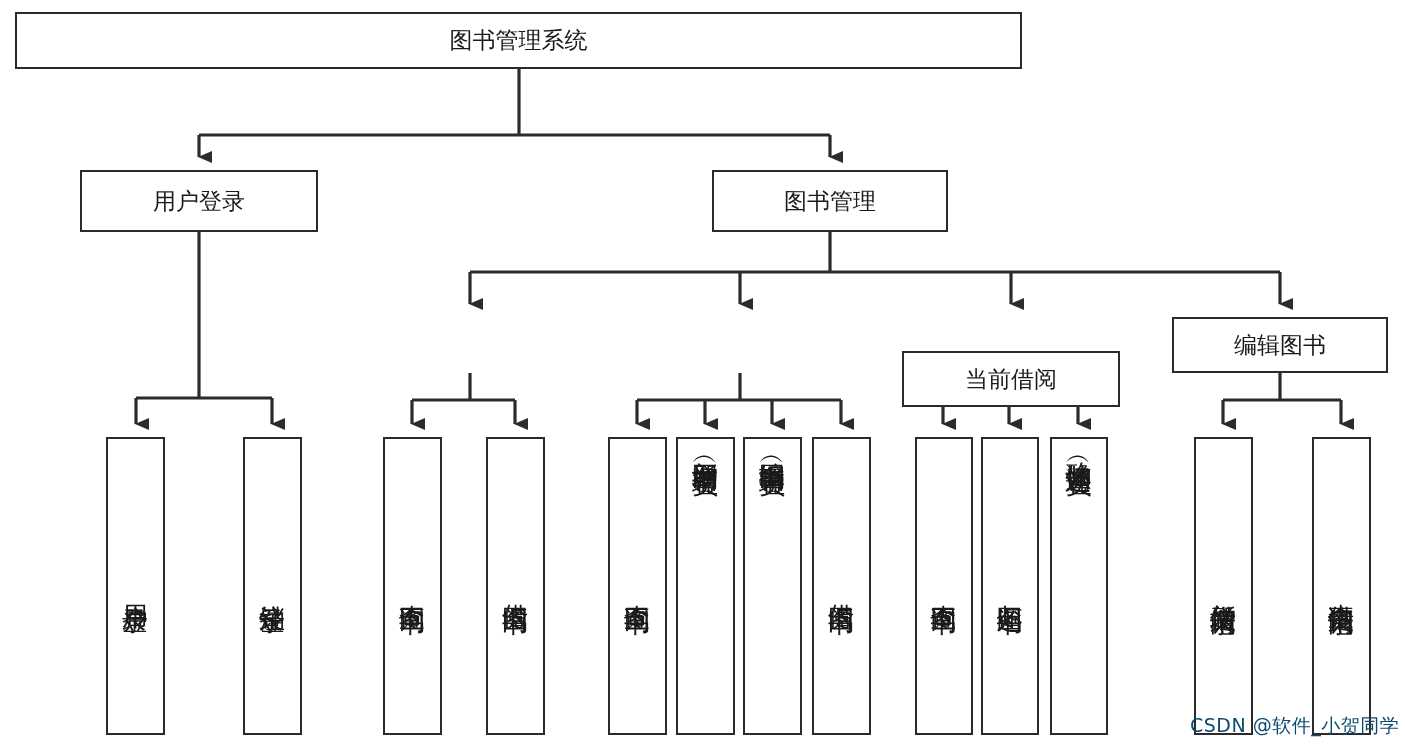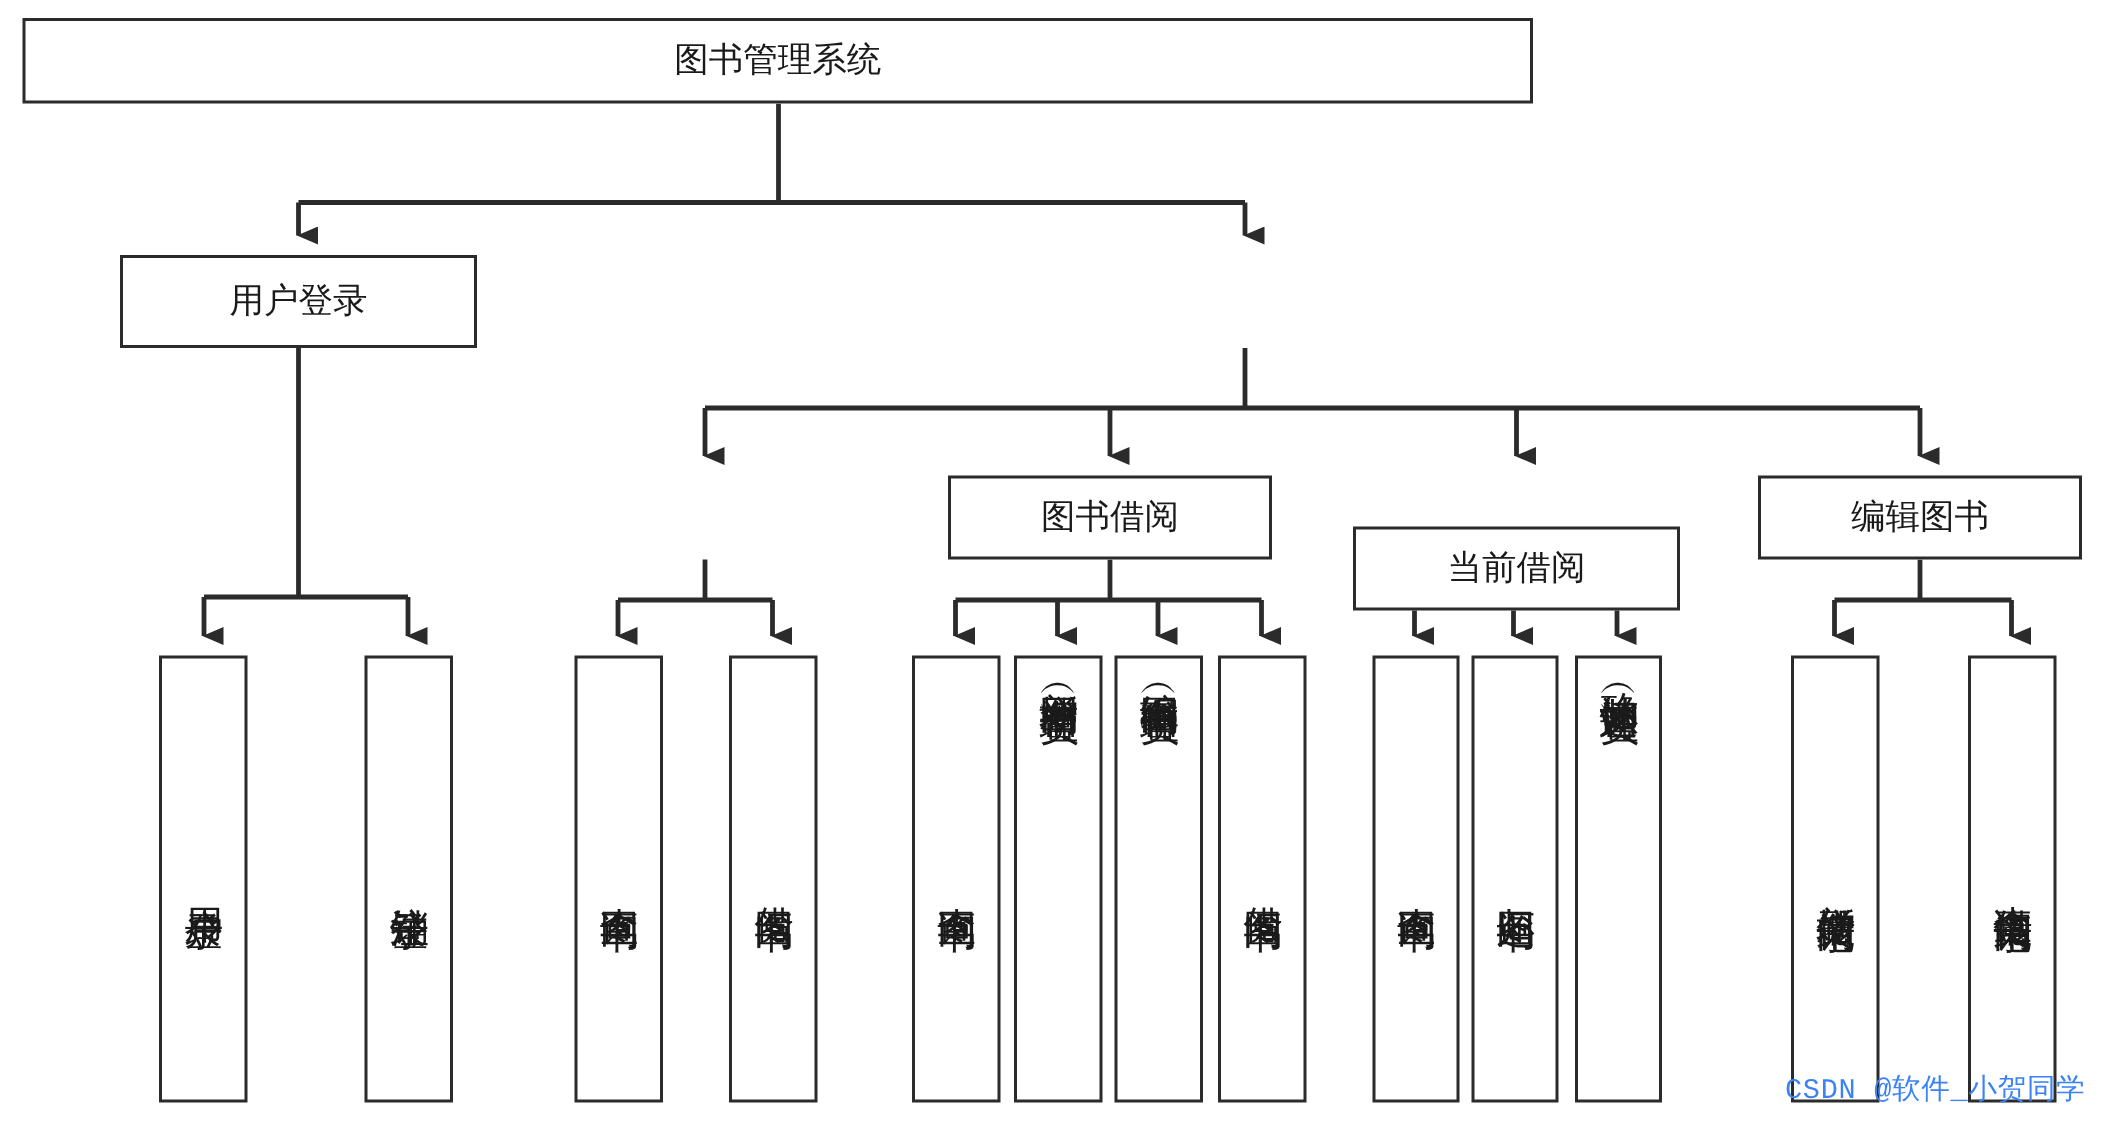--- a/index.html
+++ b/index.html
@@ -60,25 +60,24 @@
     font-size: 26px;
     letter-spacing: 1.5px;
     line-height: 1;
     margin-top: 0;
   }
   .node.vertical.centered {
     align-items: center;
   }
   .watermark {
     position: absolute;
-    color: #3b82f6;
+    color: #0c4a6e;
     font-size: 19px;
     white-space: nowrap;
     letter-spacing: 0.5px;
-    font-family: Liberation Mono, monospace;
   }
 </style>
 </head>
 <body>
 
 <div id="diagram-root">
 
   <svg class="wires" viewBox="0 0 1405 747" xmlns="http://www.w3.org/2000/svg">
     <defs>
       <marker id="arrow" viewBox="0 0 12 14" refX="6" refY="13" markerWidth="12" markerHeight="14" orient="auto-start-reverse" markerUnits="userSpaceOnUse">
@@ -133,25 +132,25 @@
   </svg>
 
   <div class="node root horizontal" style="left:15px; top:12px; width:1007px; height:57px;">
     <span class="node-label">图书管理系统</span>
   </div>
 
   <div class="node horizontal" style="left:80px; top:170px; width:238px; height:62px;">
     <span class="node-label">用户登录</span>
   </div>
 
-
-
-  <div class="node horizontal" style="left:632px; top:317px; width:216px; height:56px;">
-    <span class="node-label">图书借阅</span>
-  </div>
+  <div class="node horizontal" style="left:712px; top:170px; width:236px; height:62px;">
+    <span class="node-label">图书管理</span>
+  </div>
+
+
 
   <div class="node horizontal" style="left:902px; top:317px; width:218px; height:56px;margin-top:34px;">
     <span class="node-label">当前借阅</span>
   </div>
 
   <div class="node horizontal" style="left:1172px; top:317px; width:216px; height:56px;">
     <span class="node-label">编辑图书</span>
   </div>
 
   <div class="node vertical centered" style="left:106px; top:437px; width:59px; height:298px;">

